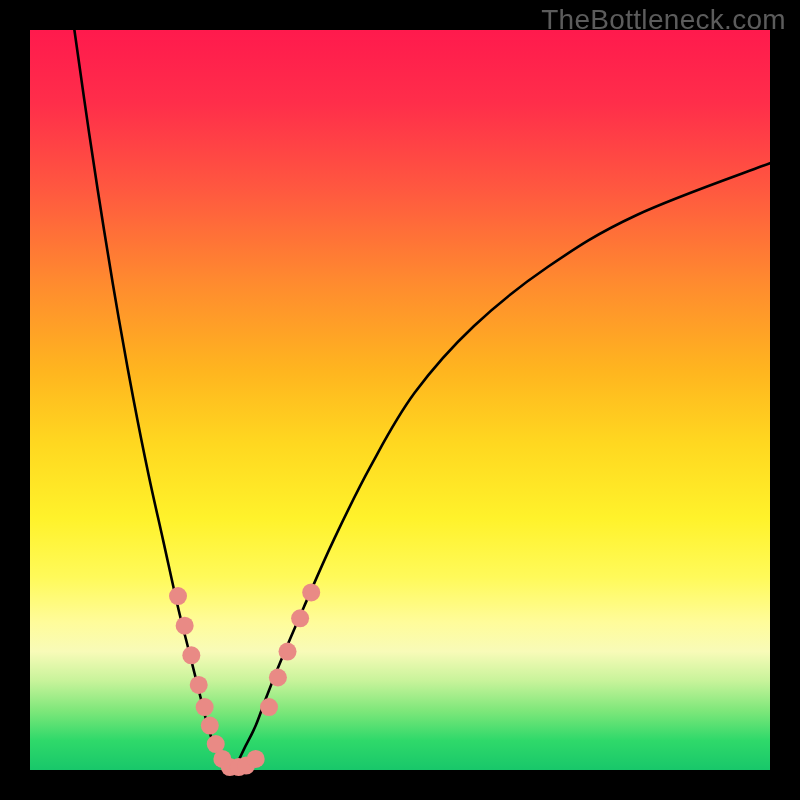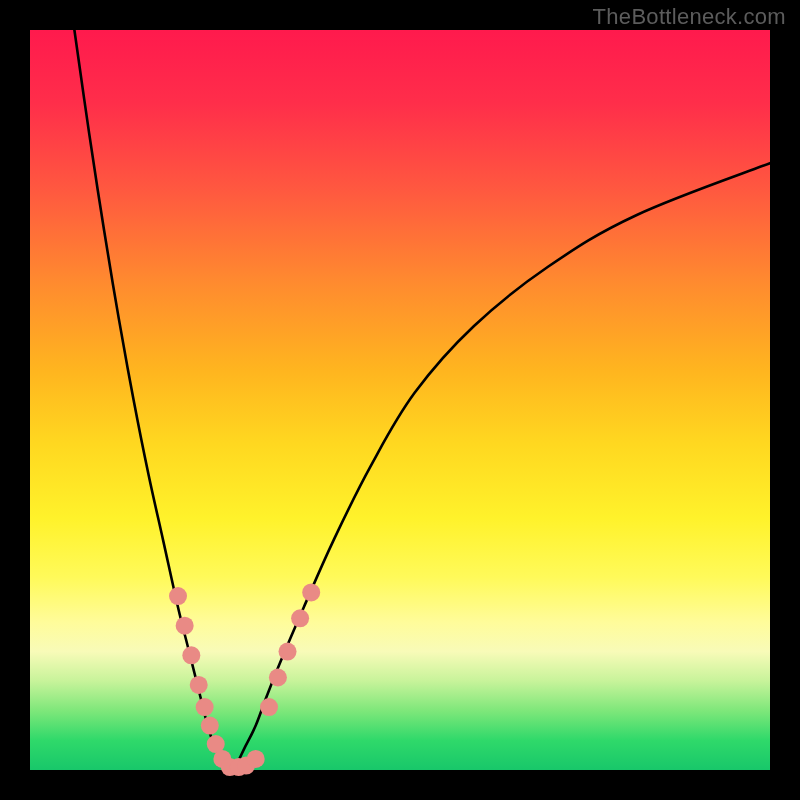--- a/index.html
+++ b/index.html
@@ -41,21 +41,21 @@
       #7ee77a 92%,
       #2fd96a 96%,
       #18c76a 100%
     );
   }
   .watermark {
     position: absolute;
     top: 4px;
     right: 14px;
     color: #5c5c5c;
-    font-size: 22px;
+    font-size: 28px;
     letter-spacing: 0.3px;
     user-select: none;
   }
   svg.curves {
     position: absolute;
     top: 0;
     left: 0;
     width: 740px;
     height: 740px;
     overflow: visible;

